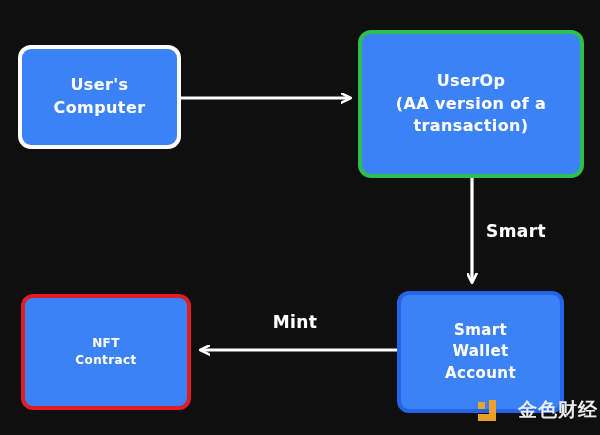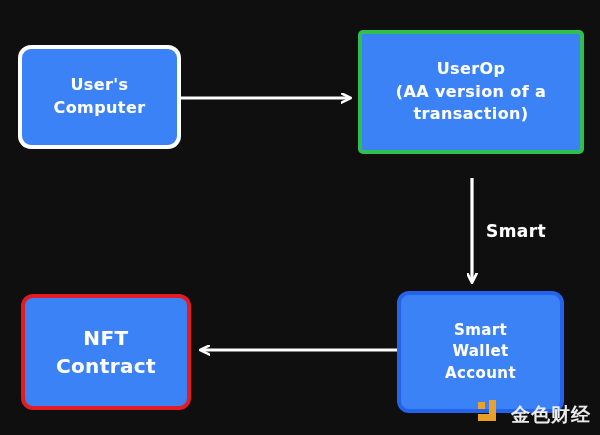--- a/index.html
+++ b/index.html
@@ -50,37 +50,37 @@
     border-width: 4px;
     border-color: #ffffff;
     border-radius: 13px;
   }
   #node-users-computer .node-label { font-size: 16px; }
 
   #node-userop {
     left: 358px;
     top: 30px;
     width: 226px;
-    height: 124px;
+    height: 148px;
     border-width: 4px;
     border-color: #2fbf4e;
-    border-radius: 5px;
+    border-radius: 13px;
   }
   #node-userop .node-label { font-size: 16px; }
 
   #node-nft-contract {
     left: 21px;
     top: 294px;
     width: 170px;
     height: 116px;
     border-width: 4px;
     border-color: #e31b23;
     border-radius: 12px;
   }
-  #node-nft-contract .node-label { font-size: 20px; }
+  #node-nft-contract .node-label { font-size: 12px; }
 
   #node-smart-wallet {
     left: 397px;
     top: 291px;
     width: 167px;
     height: 122px;
     border-width: 4px;
     border-color: #2563eb;
     border-radius: 12px;
   }
@@ -125,22 +125,22 @@
     top: 311px;
     width: 110px;
   }
 
   
   #watermark {
     position: absolute;
     left: 478px;
     top: 400px;
     display: flex;
-    align-items: flex-end;
-    gap: 9px;
+    align-items: flex-start;
+    gap: 16px;
     opacity: 0.97;
   }
   #watermark-mark {
     width: 24px;
     height: 24px;
     position: relative;
     flex: none;
   }
   #watermark-mark .blk {
     position: absolute;
@@ -202,20 +202,21 @@
 
   <div class="node" id="node-smart-wallet">
     <span class="node-label">Smart
 Wallet
 Account</span>
   </div>
 
 
   <div class="edge-label" id="label-verify">Smart</div>
 
+  <div class="edge-label" id="label-mint">Mint</div>
 
   <div id="watermark">
     <div id="watermark-mark">
       <span class="blk b1"></span>
       <span class="blk b2"></span>
       <span class="blk b3"></span>
     </div>
     <div id="watermark-text">金色财经</div>
   </div>
 

